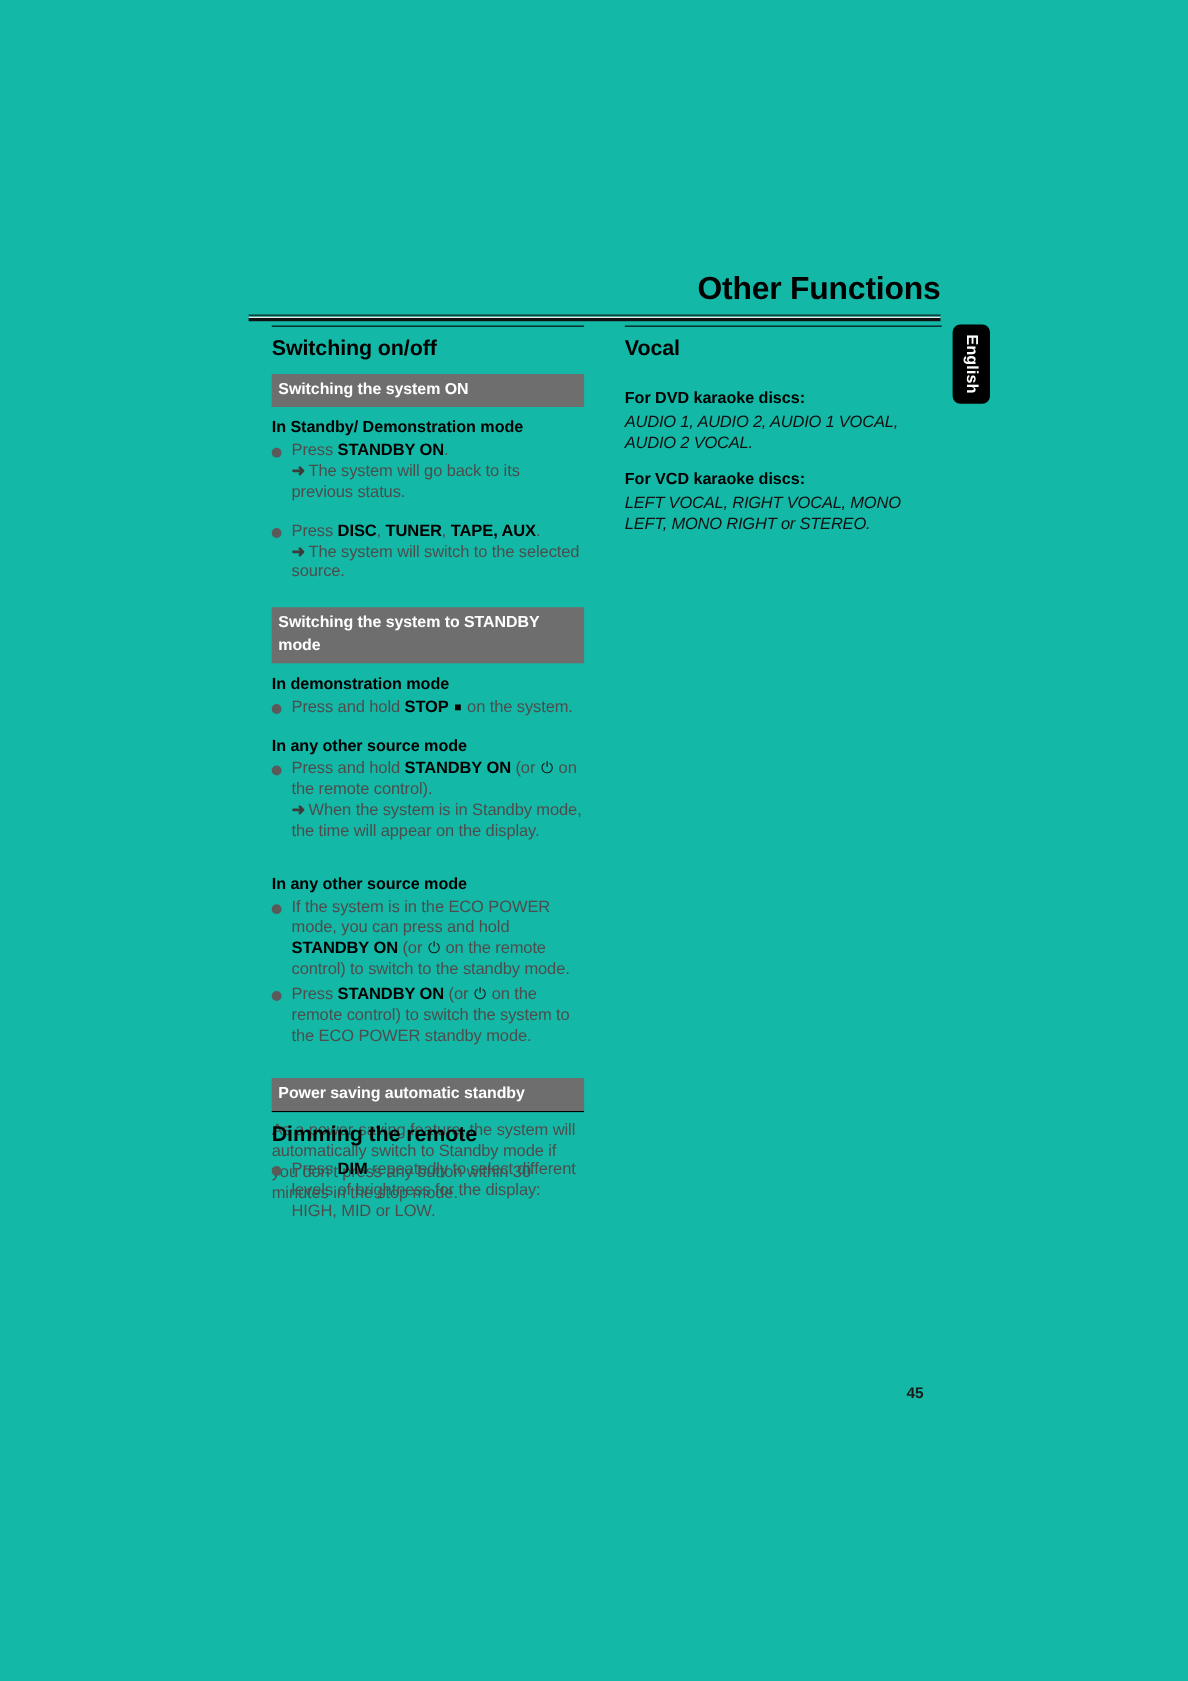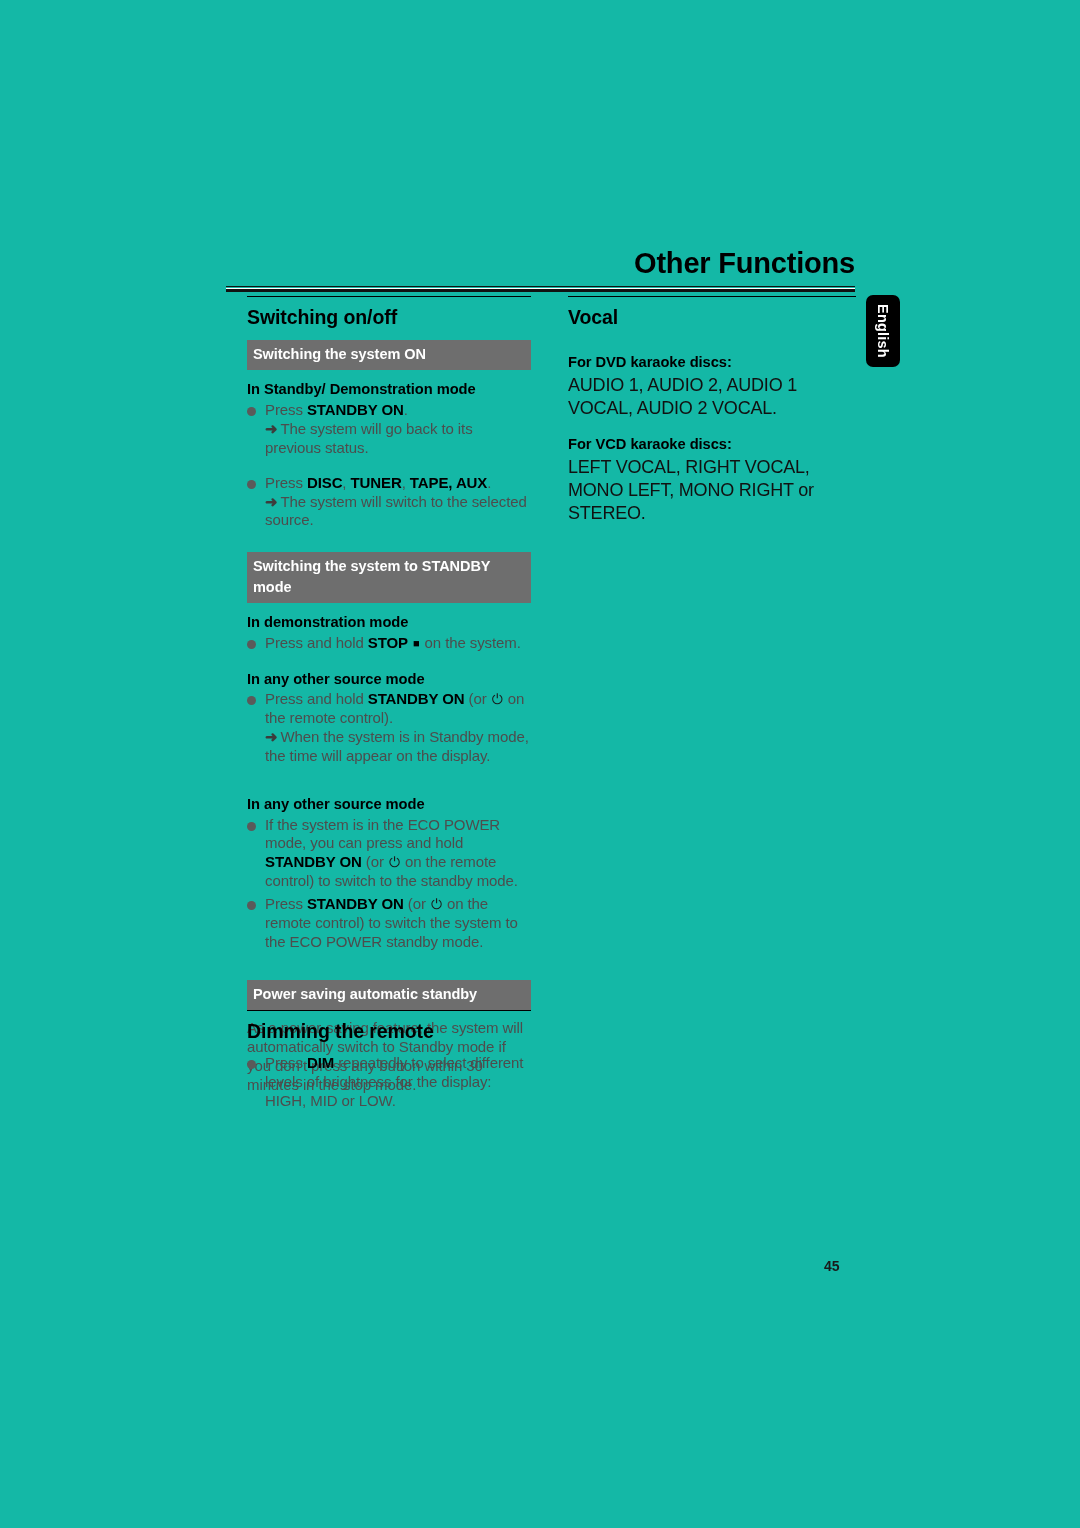--- a/index.html
+++ b/index.html
@@ -168,25 +168,26 @@
     color: #000000;
     padding: 0 1px;
     vertical-align: 1px;
   }
 
   .spacer-12 { height: 12px; }
   .spacer-18 { height: 18px; }
   .spacer-24 { height: 24px; }
 
   .caps {
-    font-size: 18px;
+    font-size: 15px;
     color: #111111;
     line-height: 1.28;
     letter-spacing: -0.2px;
     margin: 0 0 14px 0;
+    font-style: italic;
   }
 
   
   .block-dimming {
     position: absolute;
     left: 247px;
     top: 1010px;
     width: 284px;
   }
 

